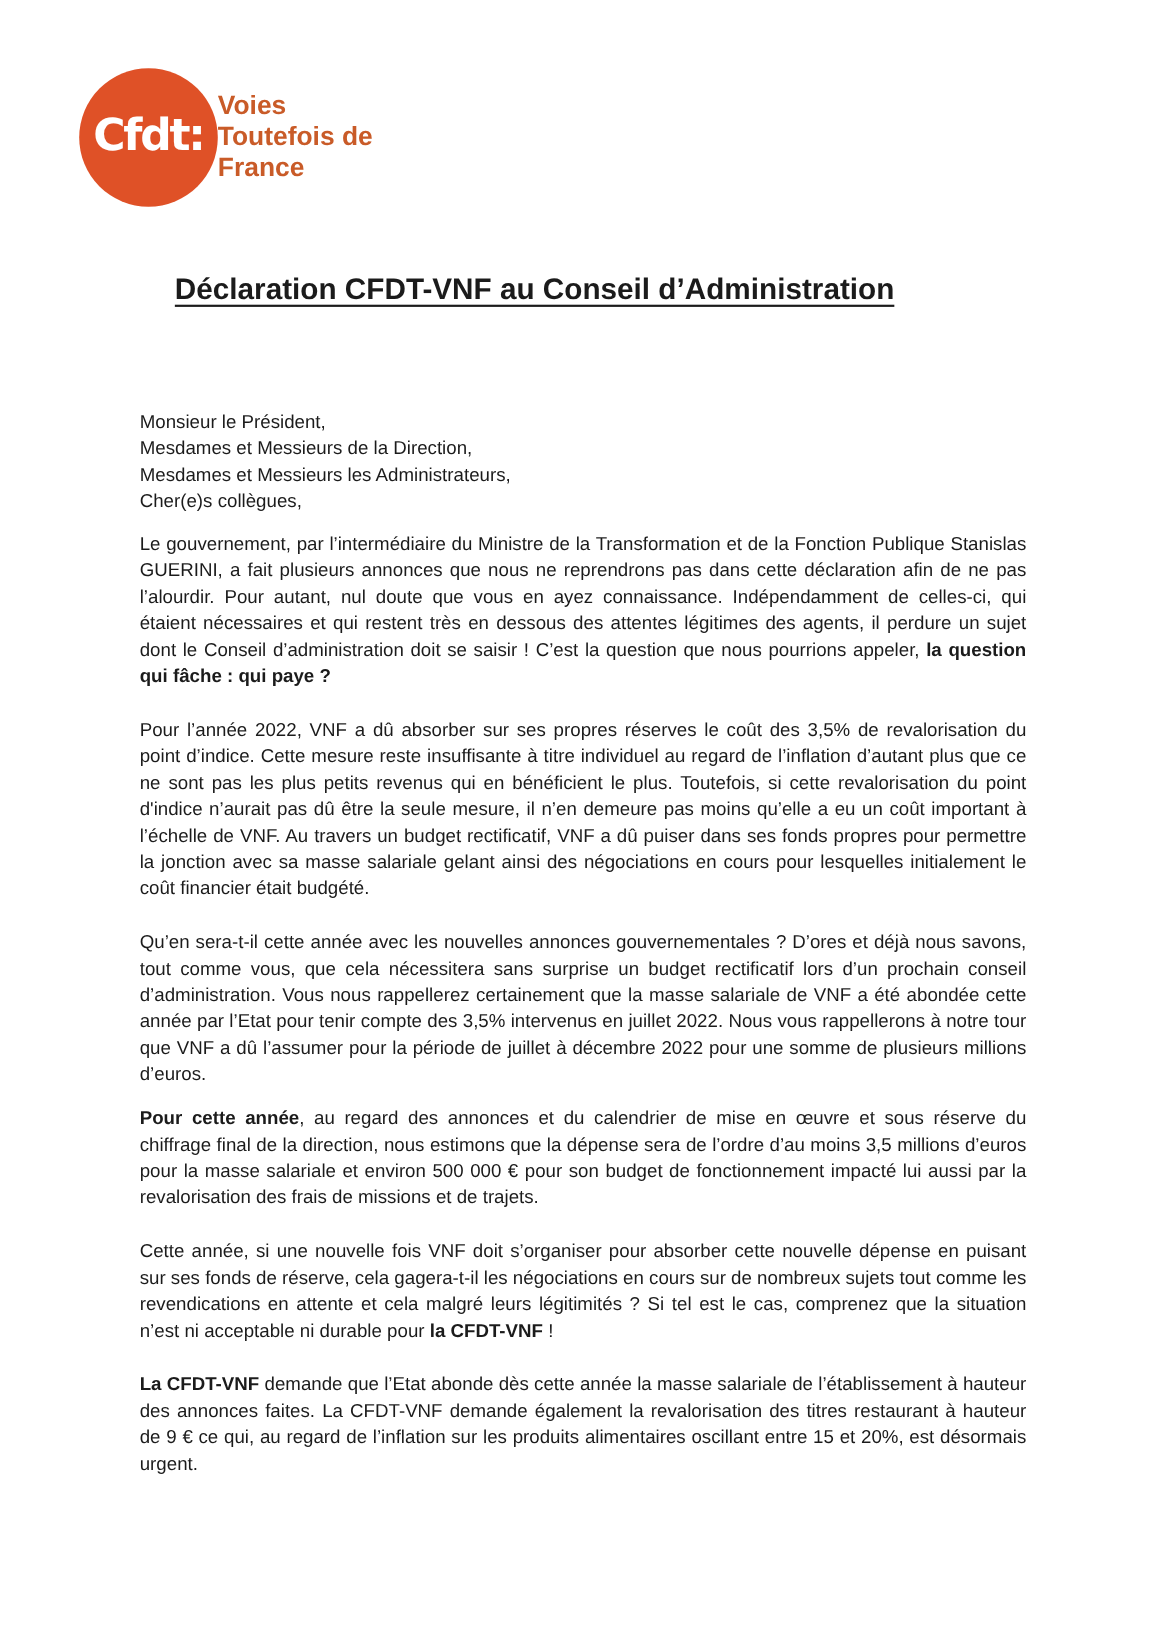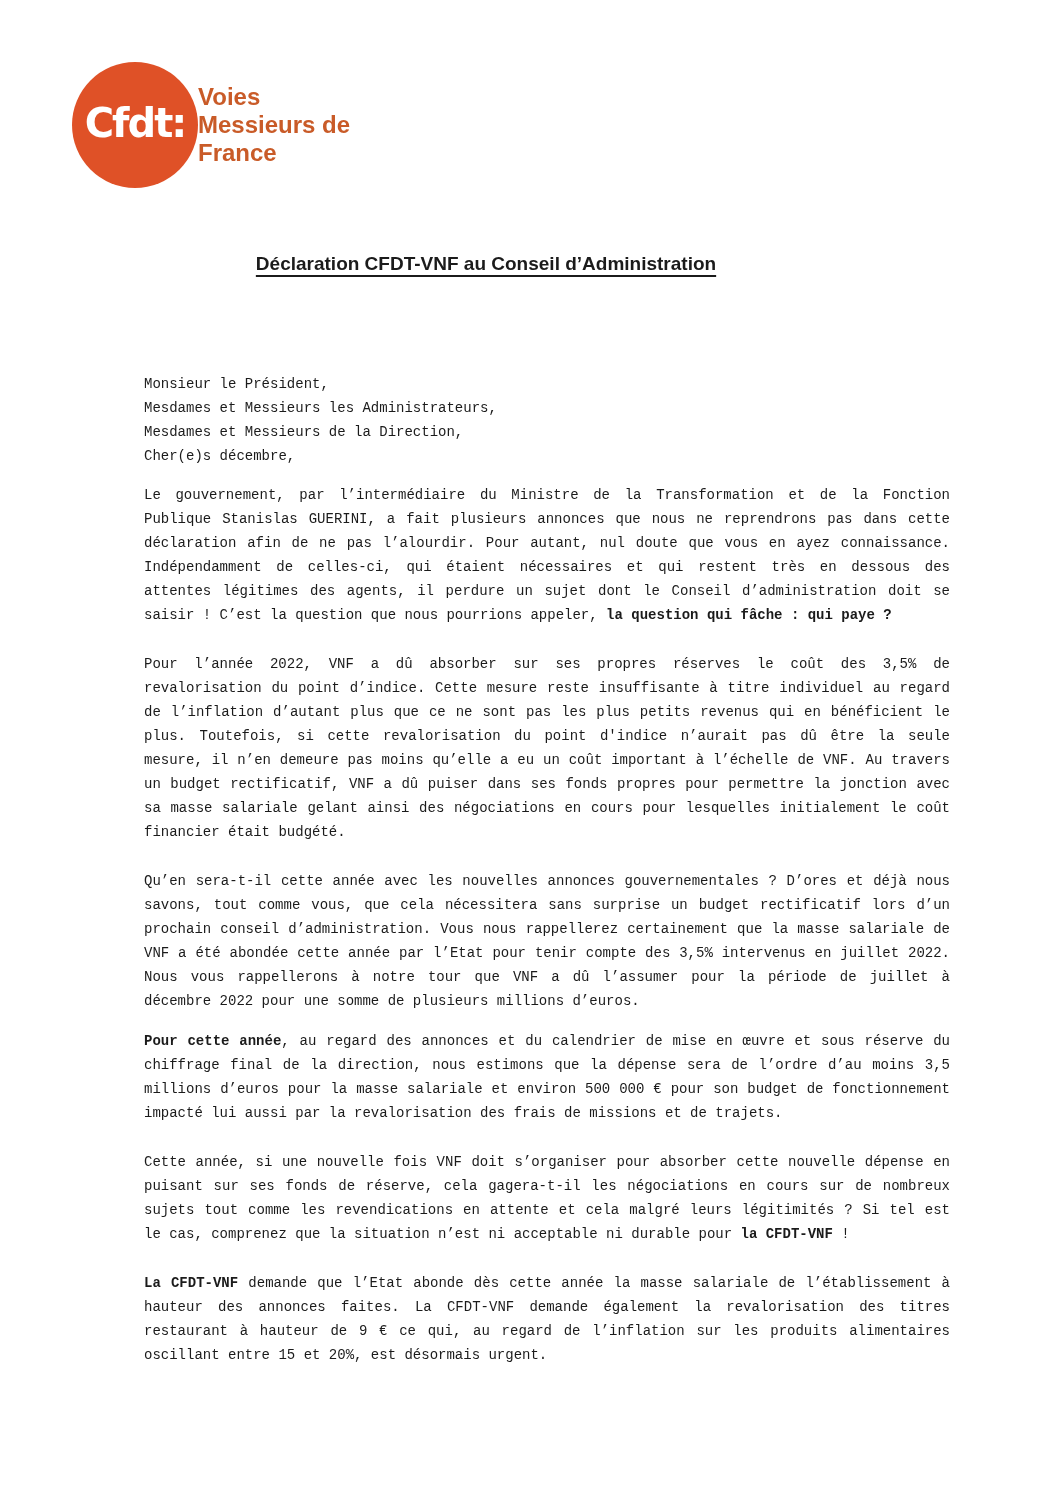--- a/index.html
+++ b/index.html
@@ -47,74 +47,73 @@
   }
 
   
   .title {
     position: absolute;
     top: 246px;
     left: 0;
     width: 100%;
     text-align: center;
     font-weight: bold;
-    font-size: 19px;
+    font-size: 27px;
     line-height: 35px;
   }
   .title .u {
     text-decoration: underline;
     text-decoration-thickness: 2px;
     text-underline-offset: 5px;
   }
 
   
   .content {
     position: absolute;
     top: 372px;
-    left: 144px;
+    left: 127px;
     width: 806px;
-    font-size: 14px;
+    font-size: 17px;
     line-height: 24px;
-    font-family: Liberation Mono, monospace;
   }
   .salutation { margin: 0 0 15px 0; }
   .para {
     margin: 0 0 25px 0;
     text-align: justify;
   }
   .para.tight { margin-bottom: 16px; }
   .b { font-weight: bold; }
 </style>
 </head>
 <body>
 
 <div class="page">
 
   <header class="logo-row">
     <div class="logo-circle">
       <span class="logo-text">Cfdt:</span>
     </div>
     <div class="org-name">
       <div>Voies</div>
-      <div>Messieurs de</div>
+      <div>Toutefois de</div>
       <div>France</div>
     </div>
   </header>
 
   <div class="title">
     <div class="title-line"><span class="u">Déclaration CFDT-VNF au Conseil d’Administration</span></div>
   </div>
 
   <main class="content">
 
     <div class="salutation">
       <div>Monsieur le Président,</div>
+      <div>Mesdames et Messieurs de la Direction,</div>
       <div>Mesdames et Messieurs les Administrateurs,</div>
-      <div>Mesdames et Messieurs de la Direction,</div>
-      <div>Cher(e)s décembre,</div>
+      <div>Cher(e)s collègues,</div>
     </div>
 
     <p class="para"><span>Le gouvernement, par l’intermédiaire du Ministre de la Transformation et de la Fonction Publique Stanislas GUERINI, a fait plusieurs annonces que nous ne reprendrons pas dans cette déclaration afin de ne pas l’alourdir. Pour autant, nul doute que vous en ayez connaissance. Indépendamment de celles-ci, qui étaient nécessaires et qui restent très en dessous des attentes légitimes des agents, il perdure un sujet dont le Conseil d’administration doit se saisir ! C’est la question que nous pourrions appeler, </span><span class="b">la question qui fâche : qui paye ?</span></p>
 
     <p class="para"><span>Pour l’année 2022, VNF a dû absorber sur ses propres réserves le coût des 3,5% de revalorisation du point d’indice. Cette mesure reste insuffisante à titre individuel au regard de l’inflation d’autant plus que ce ne sont pas les plus petits revenus qui en bénéficient le plus. Toutefois, si cette revalorisation du point d'indice n’aurait pas dû être la seule mesure, il n’en demeure pas moins qu’elle a eu un coût important à l’échelle de VNF. Au travers un budget rectificatif, VNF a dû puiser dans ses fonds propres pour permettre la jonction avec sa masse salariale gelant ainsi des négociations en cours pour lesquelles initialement le coût financier était budgété.</span></p>
 
     <p class="para tight"><span>Qu’en sera-t-il cette année avec les nouvelles annonces gouvernementales ? D’ores et déjà nous savons, tout comme vous, que cela nécessitera sans surprise un budget rectificatif lors d’un prochain conseil d’administration. Vous nous rappellerez certainement que la masse salariale de VNF a été abondée cette année par l’Etat pour tenir compte des 3,5% intervenus en juillet 2022. Nous vous rappellerons à notre tour que VNF a dû l’assumer pour la période de juillet à décembre 2022 pour une somme de plusieurs millions d’euros.</span></p>
 
     <p class="para"><span class="b">Pour cette année</span><span>, au regard des annonces et du calendrier de mise en œuvre et sous réserve du chiffrage final de la direction, nous estimons que la dépense sera de l’ordre d’au moins 3,5 millions d’euros pour la masse salariale et environ 500 000 € pour son budget de fonctionnement impacté lui aussi par la revalorisation des frais de missions et de trajets.</span></p>
 

